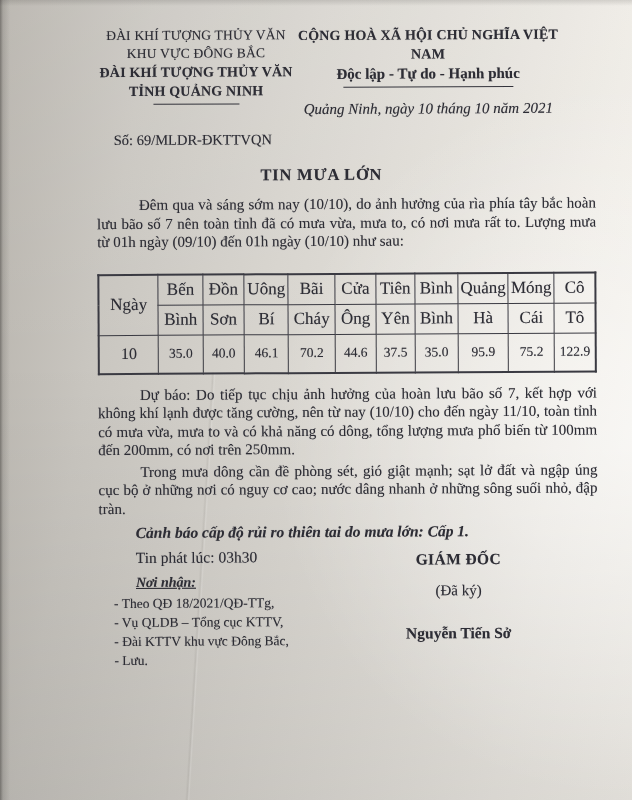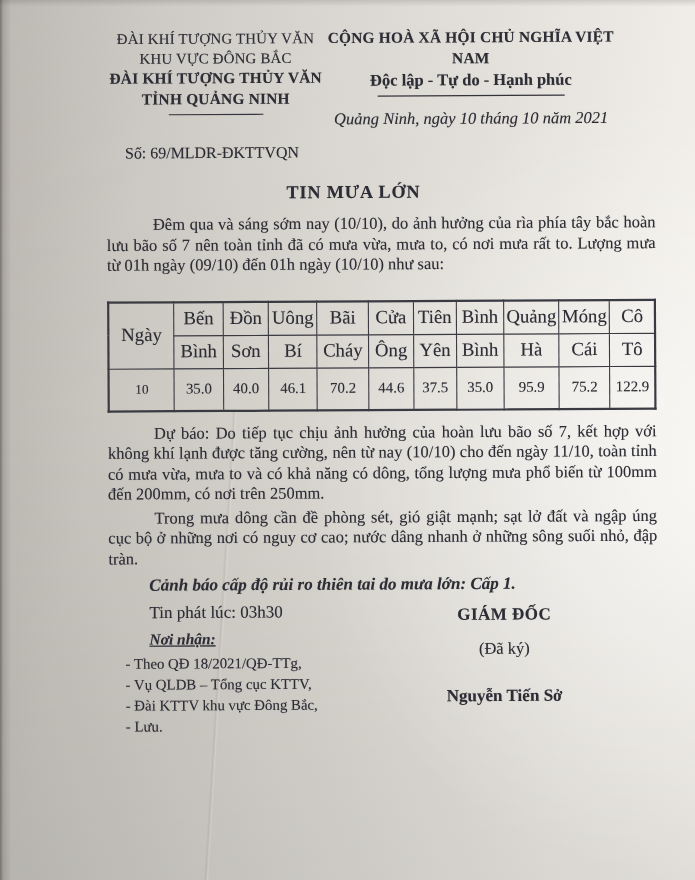--- a/index.html
+++ b/index.html
@@ -47,21 +47,21 @@
   .p1 { margin-top: 10px; }
   .p2 { margin-top: 11px; }
   .p3 { margin-top: 3px; }
   
   table.rain { border-collapse: collapse; width: 100%; margin-top: 22px; table-layout: fixed; }
   table.rain td { border: 1.3px solid #3a3a42; text-align: center; vertical-align: middle; padding: 0; }
   table.rain { border: 2px solid #3a3a42; }
   .thr td { font-size: 17px; height: 29px; }
   .corner { font-size: 15px; }
   .vals td { font-size: 13.5px; font-weight: normal; height: 37px; }
-  .vals td.day { font-size: 12px; font-weight: normal; margin-left: 13px; }
+  .vals td.day { font-size: 16px; font-weight: normal; margin-left: 13px; }
   
   .warning { margin: 5px 0 0 37px; font-size: 15.5px; font-weight: bold; font-style: italic; line-height: 20px; }
   .issued { margin: 5px 0 0 37px; font-size: 15.5px; line-height: 20px; }
   
   .recipients { margin: 5px 0 0 15px; font-size: 13.5px; line-height: 19px; width: 250px; }
   .rec-label { font-size: 14px; font-weight: bold; font-style: italic; text-decoration: underline; margin-left: 22px; margin-bottom: 2px; }
   .sign { position: absolute; left: 345px; top: 551px; width: 225px; text-align: center; }
   .sign-role { font-size: 15.5px; font-weight: bold; letter-spacing: 0.4px; }
   .sign-note { font-size: 15px; margin-top: 14px; }
   .sign-name { font-size: 15.5px; font-weight: bold; margin-top: 25px; }

